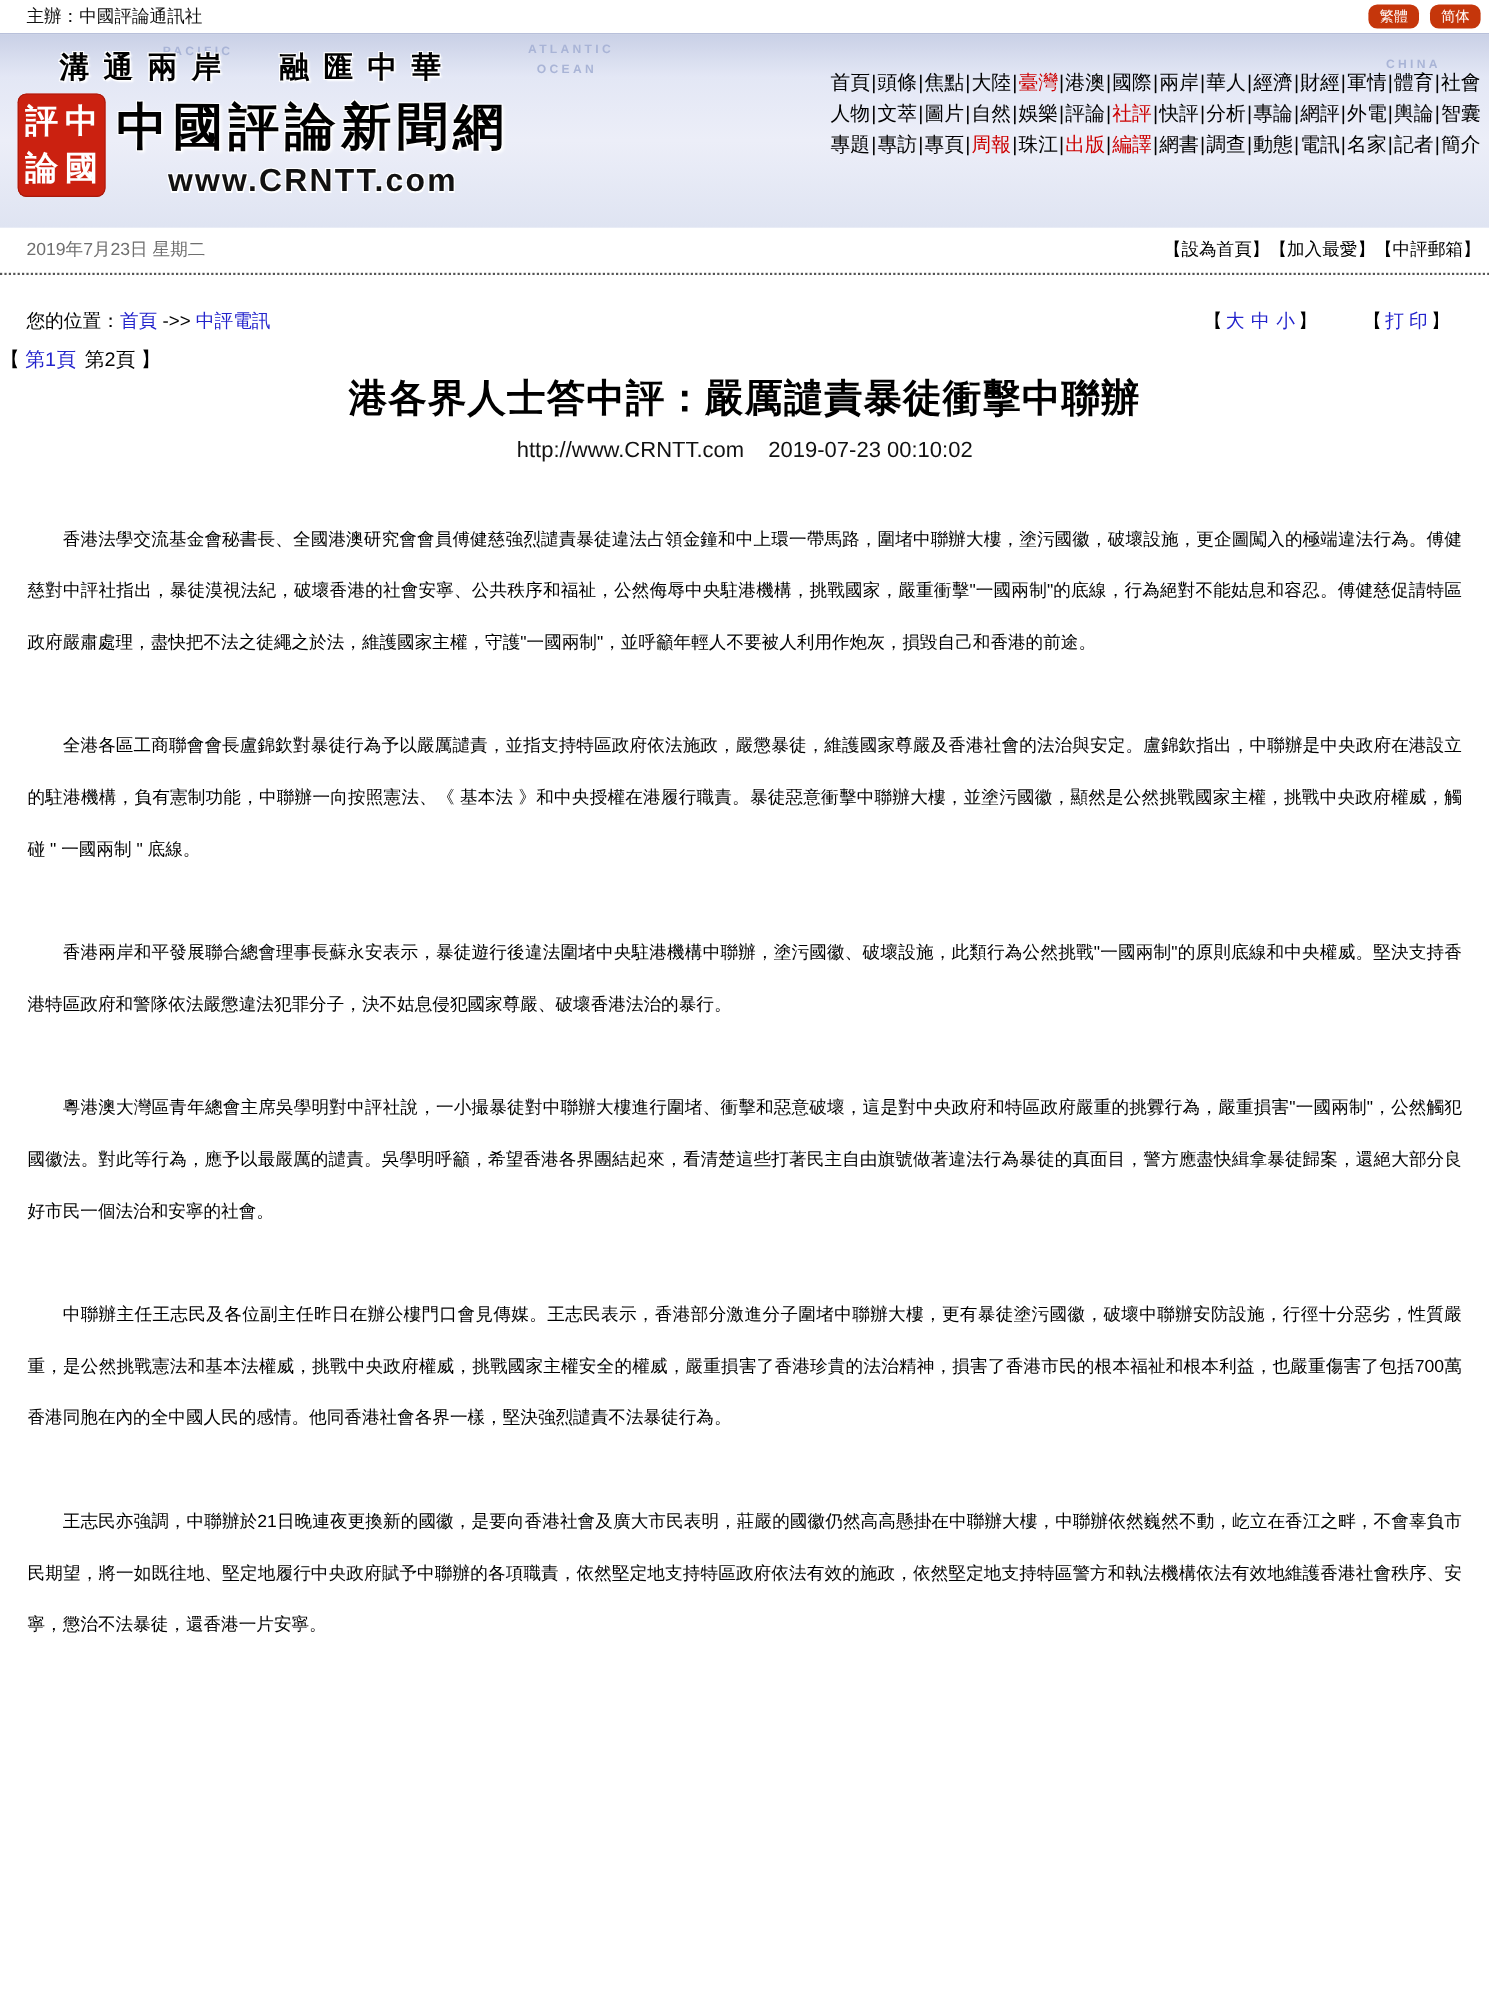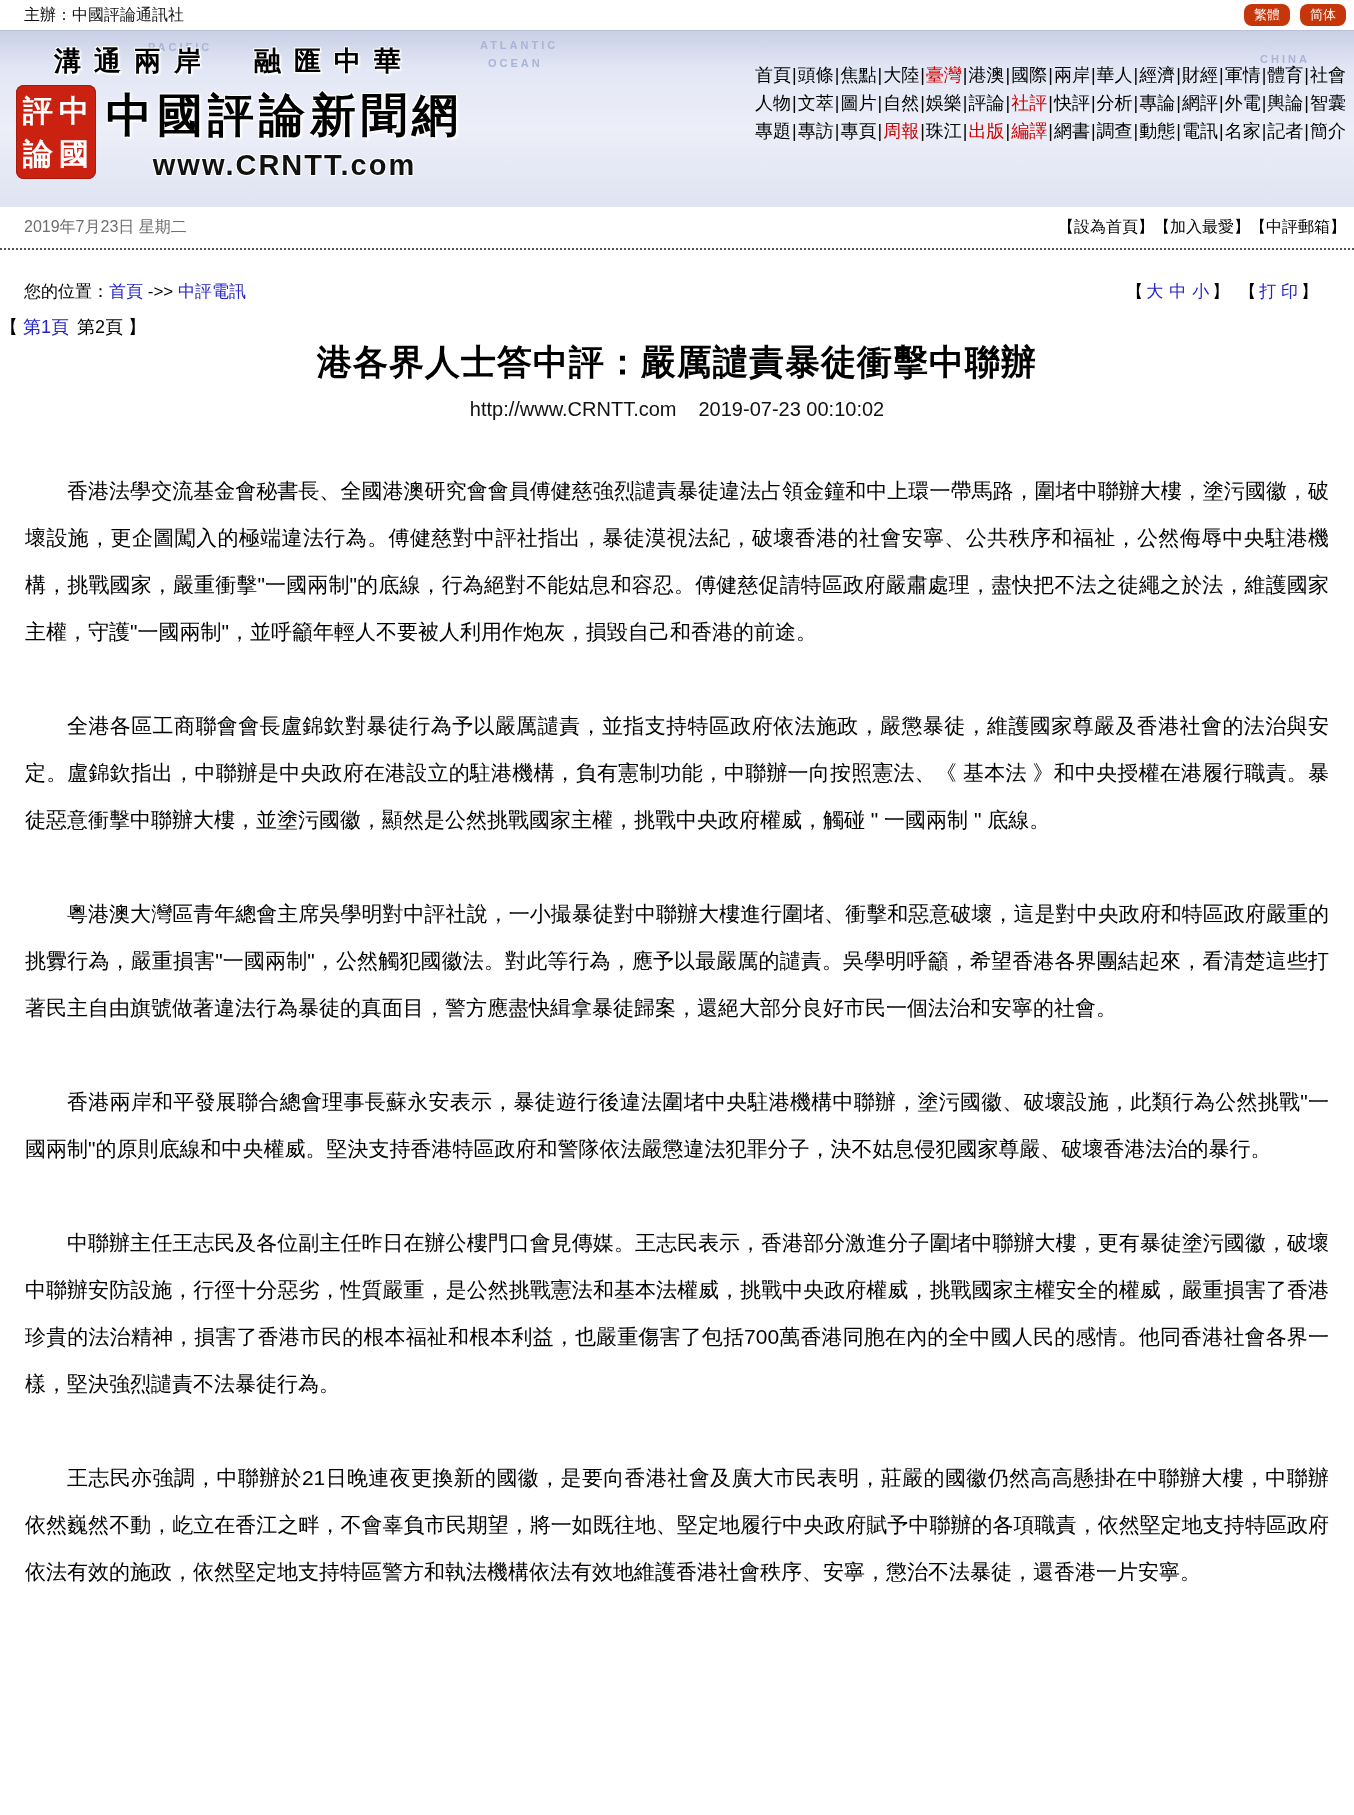--- a/index.html
+++ b/index.html
@@ -74,38 +74,38 @@
   }
   .date-text { font-size:16px; color:#6e6e6e; }
   .date-links { font-size:16px; color:#000; display:flex; }
   .date-links a { color:#000; text-decoration:none; cursor:pointer; }
   
   .crumbbar {
     margin-top:30px; display:flex; align-items:center; justify-content:space-between;
     padding:0 36px 0 24px; font-size:17px;text-align:center;
   }
   .crumb a { color:#2323cc; text-decoration:none; cursor:pointer; }
-  .tools { display:flex; gap:10px; }
+  .tools { display:flex; gap:42px; }
   .tool { color:#000; }
   .tool a { color:#2323cc; text-decoration:none; cursor:pointer; margin:0 3px; }
   .pagerow {
     margin-top:12px; text-align:left; padding-right:36px; font-size:18px;
   }
   .pagerow .cur { color:#2323cc; text-decoration:none; cursor:pointer; }
   .pagerow .next { color:#000; margin-left:8px; }
   
   .title {
     text-align:center; font-size:35px; font-weight:bold;
     letter-spacing:1px; color:#000;
   }
   .srcline { margin-top:12px; text-align:center; font-size:20px; color:#111; }
   .srcline .ts { margin-left:22px; }
   .article-body { margin-top:46px; padding:0 25px; }
   .para {
-    font-size:21px; line-height:47px; text-indent:2em; text-align:justify;
+    font-size:16px; line-height:47px; text-indent:2em; text-align:justify;
     margin-bottom:47px; color:#000;
   }
   .para:last-child { margin-bottom:24px; }
 </style>
 </head>
 <body>
 
 <div class="topbar">
   <span class="host">主辦：中國評論通訊社</span>
   <div class="lang">
@@ -171,17 +171,17 @@
 </div>
 
 <h1 class="title">港各界人士答中評：嚴厲譴責暴徒衝擊中聯辦</h1>
 <div class="srcline">
   <span>http://www.CRNTT.com</span><span class="ts">2019-07-23 00:10:02</span>
 </div>
 
 <div class="article-body">
     <p class="para">香港法學交流基金會秘書長、全國港澳研究會會員傅健慈強烈譴責暴徒違法占領金鐘和中上環一帶馬路，圍堵中聯辦大樓，塗污國徽，破壞設施，更企圖闖入的極端違法行為。傅健慈對中評社指出，暴徒漠視法紀，破壞香港的社會安寧、公共秩序和福祉，公然侮辱中央駐港機構，挑戰國家，嚴重衝擊"一國兩制"的底線，行為絕對不能姑息和容忍。傅健慈促請特區政府嚴肅處理，盡快把不法之徒繩之於法，維護國家主權，守護"一國兩制"，並呼籲年輕人不要被人利用作炮灰，損毀自己和香港的前途。</p>
     <p class="para">全港各區工商聯會會長盧錦欽對暴徒行為予以嚴厲譴責，並指支持特區政府依法施政，嚴懲暴徒，維護國家尊嚴及香港社會的法治與安定。盧錦欽指出，中聯辦是中央政府在港設立的駐港機構，負有憲制功能，中聯辦一向按照憲法、《 基本法 》和中央授權在港履行職責。暴徒惡意衝擊中聯辦大樓，並塗污國徽，顯然是公然挑戰國家主權，挑戰中央政府權威，觸碰 " 一國兩制 " 底線。</p>
+    <p class="para">香港兩岸和平發展聯合總會理事長蘇永安表示，暴徒遊行後違法圍堵中央駐港機構中聯辦，塗污國徽、破壞設施，此類行為公然挑戰"一國兩制"的原則底線和中央權威。堅決支持香港特區政府和警隊依法嚴懲違法犯罪分子，決不姑息侵犯國家尊嚴、破壞香港法治的暴行。</p>
     <p class="para">粵港澳大灣區青年總會主席吳學明對中評社說，一小撮暴徒對中聯辦大樓進行圍堵、衝擊和惡意破壞，這是對中央政府和特區政府嚴重的挑釁行為，嚴重損害"一國兩制"，公然觸犯國徽法。對此等行為，應予以最嚴厲的譴責。吳學明呼籲，希望香港各界團結起來，看清楚這些打著民主自由旗號做著違法行為暴徒的真面目，警方應盡快緝拿暴徒歸案，還絕大部分良好市民一個法治和安寧的社會。</p>
-    <p class="para">香港兩岸和平發展聯合總會理事長蘇永安表示，暴徒遊行後違法圍堵中央駐港機構中聯辦，塗污國徽、破壞設施，此類行為公然挑戰"一國兩制"的原則底線和中央權威。堅決支持香港特區政府和警隊依法嚴懲違法犯罪分子，決不姑息侵犯國家尊嚴、破壞香港法治的暴行。</p>
     <p class="para">中聯辦主任王志民及各位副主任昨日在辦公樓門口會見傳媒。王志民表示，香港部分激進分子圍堵中聯辦大樓，更有暴徒塗污國徽，破壞中聯辦安防設施，行徑十分惡劣，性質嚴重，是公然挑戰憲法和基本法權威，挑戰中央政府權威，挑戰國家主權安全的權威，嚴重損害了香港珍貴的法治精神，損害了香港市民的根本福祉和根本利益，也嚴重傷害了包括700萬香港同胞在內的全中國人民的感情。他同香港社會各界一樣，堅決強烈譴責不法暴徒行為。</p>
     <p class="para">王志民亦強調，中聯辦於21日晚連夜更換新的國徽，是要向香港社會及廣大市民表明，莊嚴的國徽仍然高高懸掛在中聯辦大樓，中聯辦依然巍然不動，屹立在香江之畔，不會辜負市民期望，將一如既往地、堅定地履行中央政府賦予中聯辦的各項職責，依然堅定地支持特區政府依法有效的施政，依然堅定地支持特區警方和執法機構依法有效地維護香港社會秩序、安寧，懲治不法暴徒，還香港一片安寧。</p>
   </div>
 
 </body></html>

